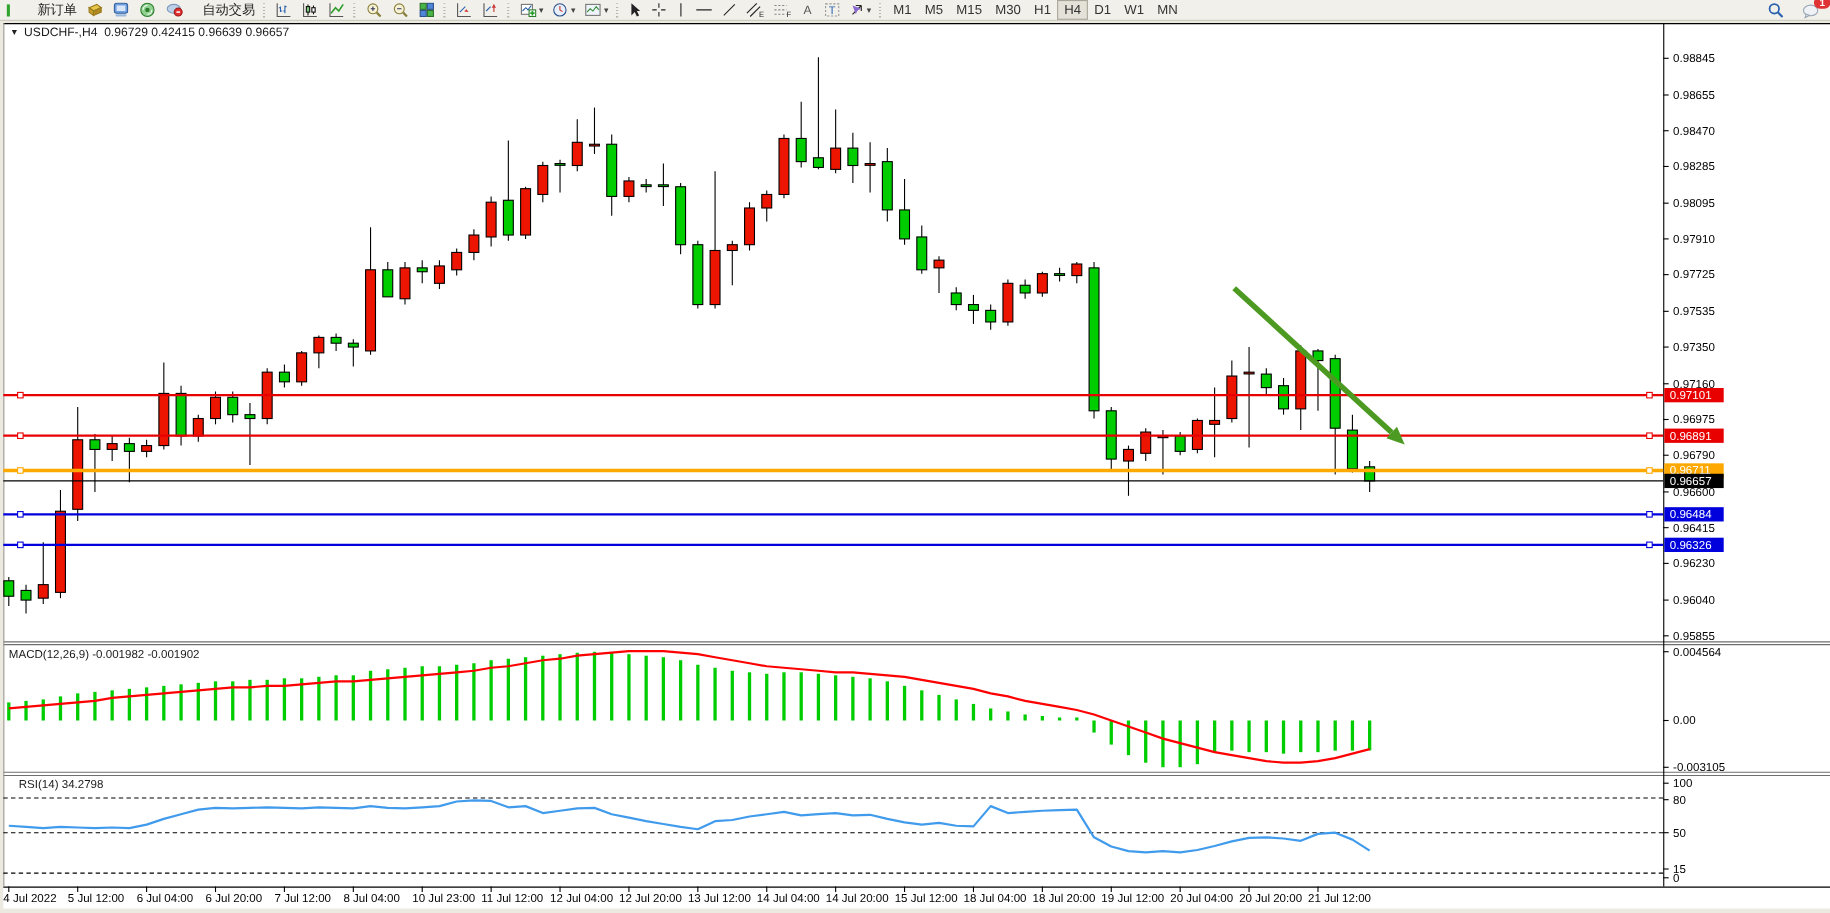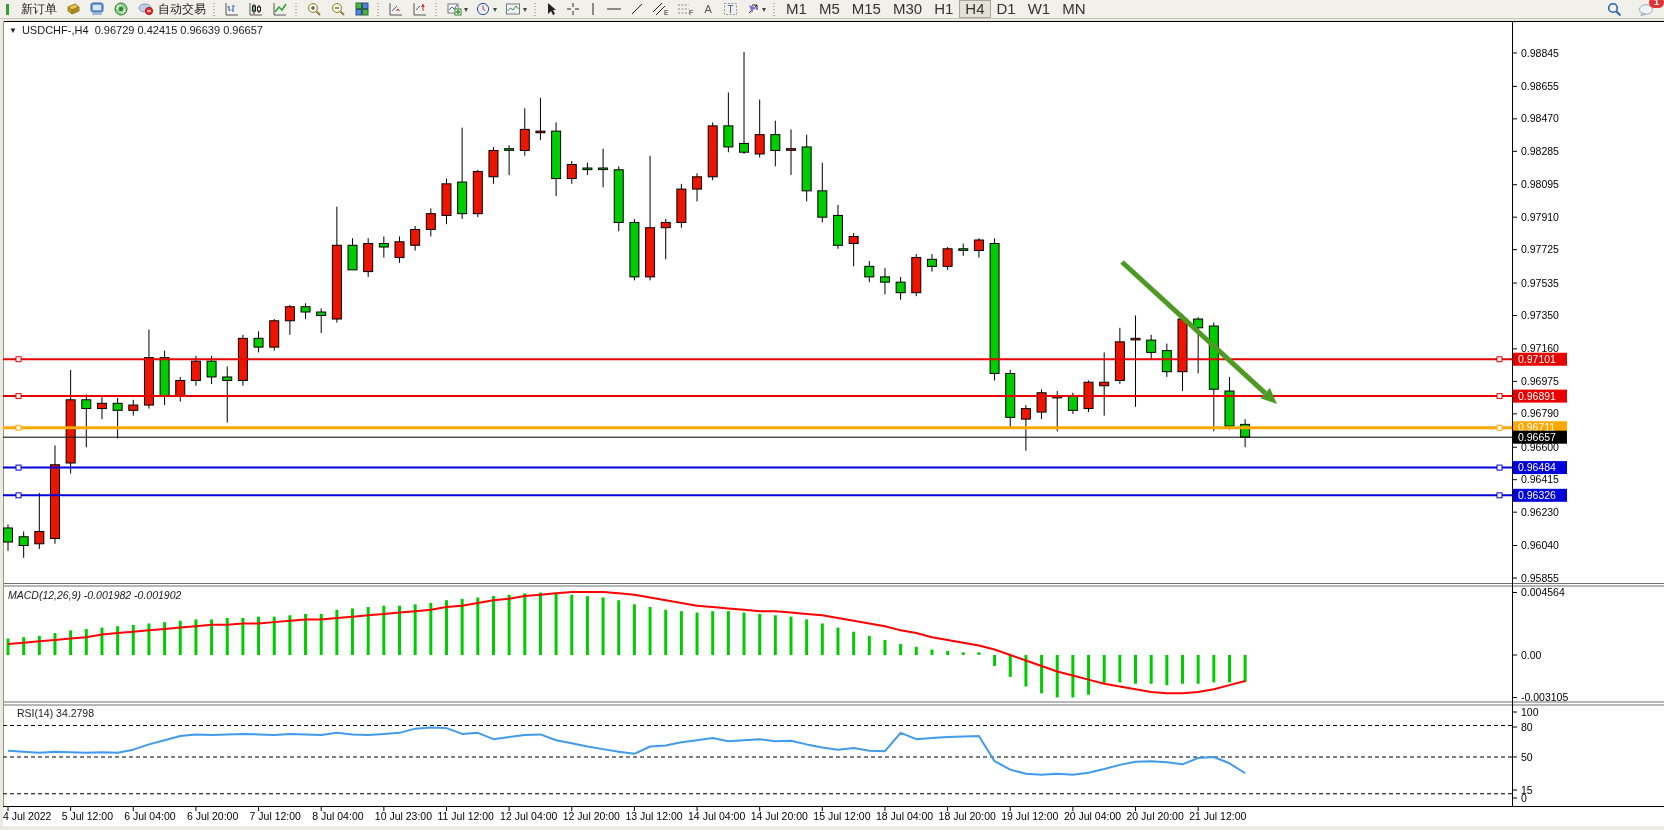--- a/index.html
+++ b/index.html
@@ -15,35 +15,35 @@
     display:flex;align-items:center;padding:0 2px;box-sizing:border-box;
     z-index:10;white-space:nowrap;
   }
   .tgroup{display:flex;align-items:center;height:19px;}
   .grip{width:5px;height:13px;margin:0 3px 0 2px;
     background-image:repeating-linear-gradient(#b9b6ad 0 1px,transparent 1px 3px);
     background-size:2px 100%;background-repeat:no-repeat;background-position:1px 0;}
   .tbtn{display:flex;align-items:center;height:17px;padding:0 3px;border:1px solid transparent;
     font-size:12px;color:#1d1d1d;cursor:default;}
   .tbtn svg{display:block;}
-  .tbtn .cap{margin-left:4px;}
+  .tbtn .cap{margin-left:17px;}
   .caret{font-size:8px;color:#444;margin-left:2px;}
-  .tf-btn{font-size:15px;color:#333;padding:1px 5px;height:14px;line-height:14px;border:1px solid transparent;}
+  .tf-btn{font-size:12px;color:#333;padding:1px 5px;height:14px;line-height:14px;border:1px solid transparent;}
   .tf-btn.active{background:#e4e1d8;border:1px solid #a8a59b;}
   .tb-right{position:absolute;right:6px;top:0;height:19px;display:flex;align-items:center;gap:8px;}
   .badge{
     position:absolute;top:-4px;right:-7px;background:#e03434;color:#fff;border-radius:7px;
     font-size:9px;line-height:11px;min-width:11px;text-align:center;padding:0 2px;font-weight:bold;
   }
   .chatwrap{position:relative;}
   
   .overlay{position:absolute;z-index:6;font-size:11px;color:#1a1a1a;}
   #chart-title{left:9px;top:24px;}
   #chart-title .tri{font-size:8px;vertical-align:1px;margin-right:5px;color:#222;}
-  #macd-label{left:8px;top:589px;font-size:10.5px;font-style:italic;}
+  #macd-label{left:8px;top:589px;font-size:10.5px;}
   #rsi-label{left:17px;top:707px;font-size:10.5px;}
   svg#chart{position:absolute;left:0;top:0;z-index:1;}
   text{font-family:"Liberation Sans","DejaVu Sans",sans-serif;}
 </style>
 </head>
 <body>
 
 <div class="toolbar">
   <div class="tgroup">
     <div class="tbtn">

